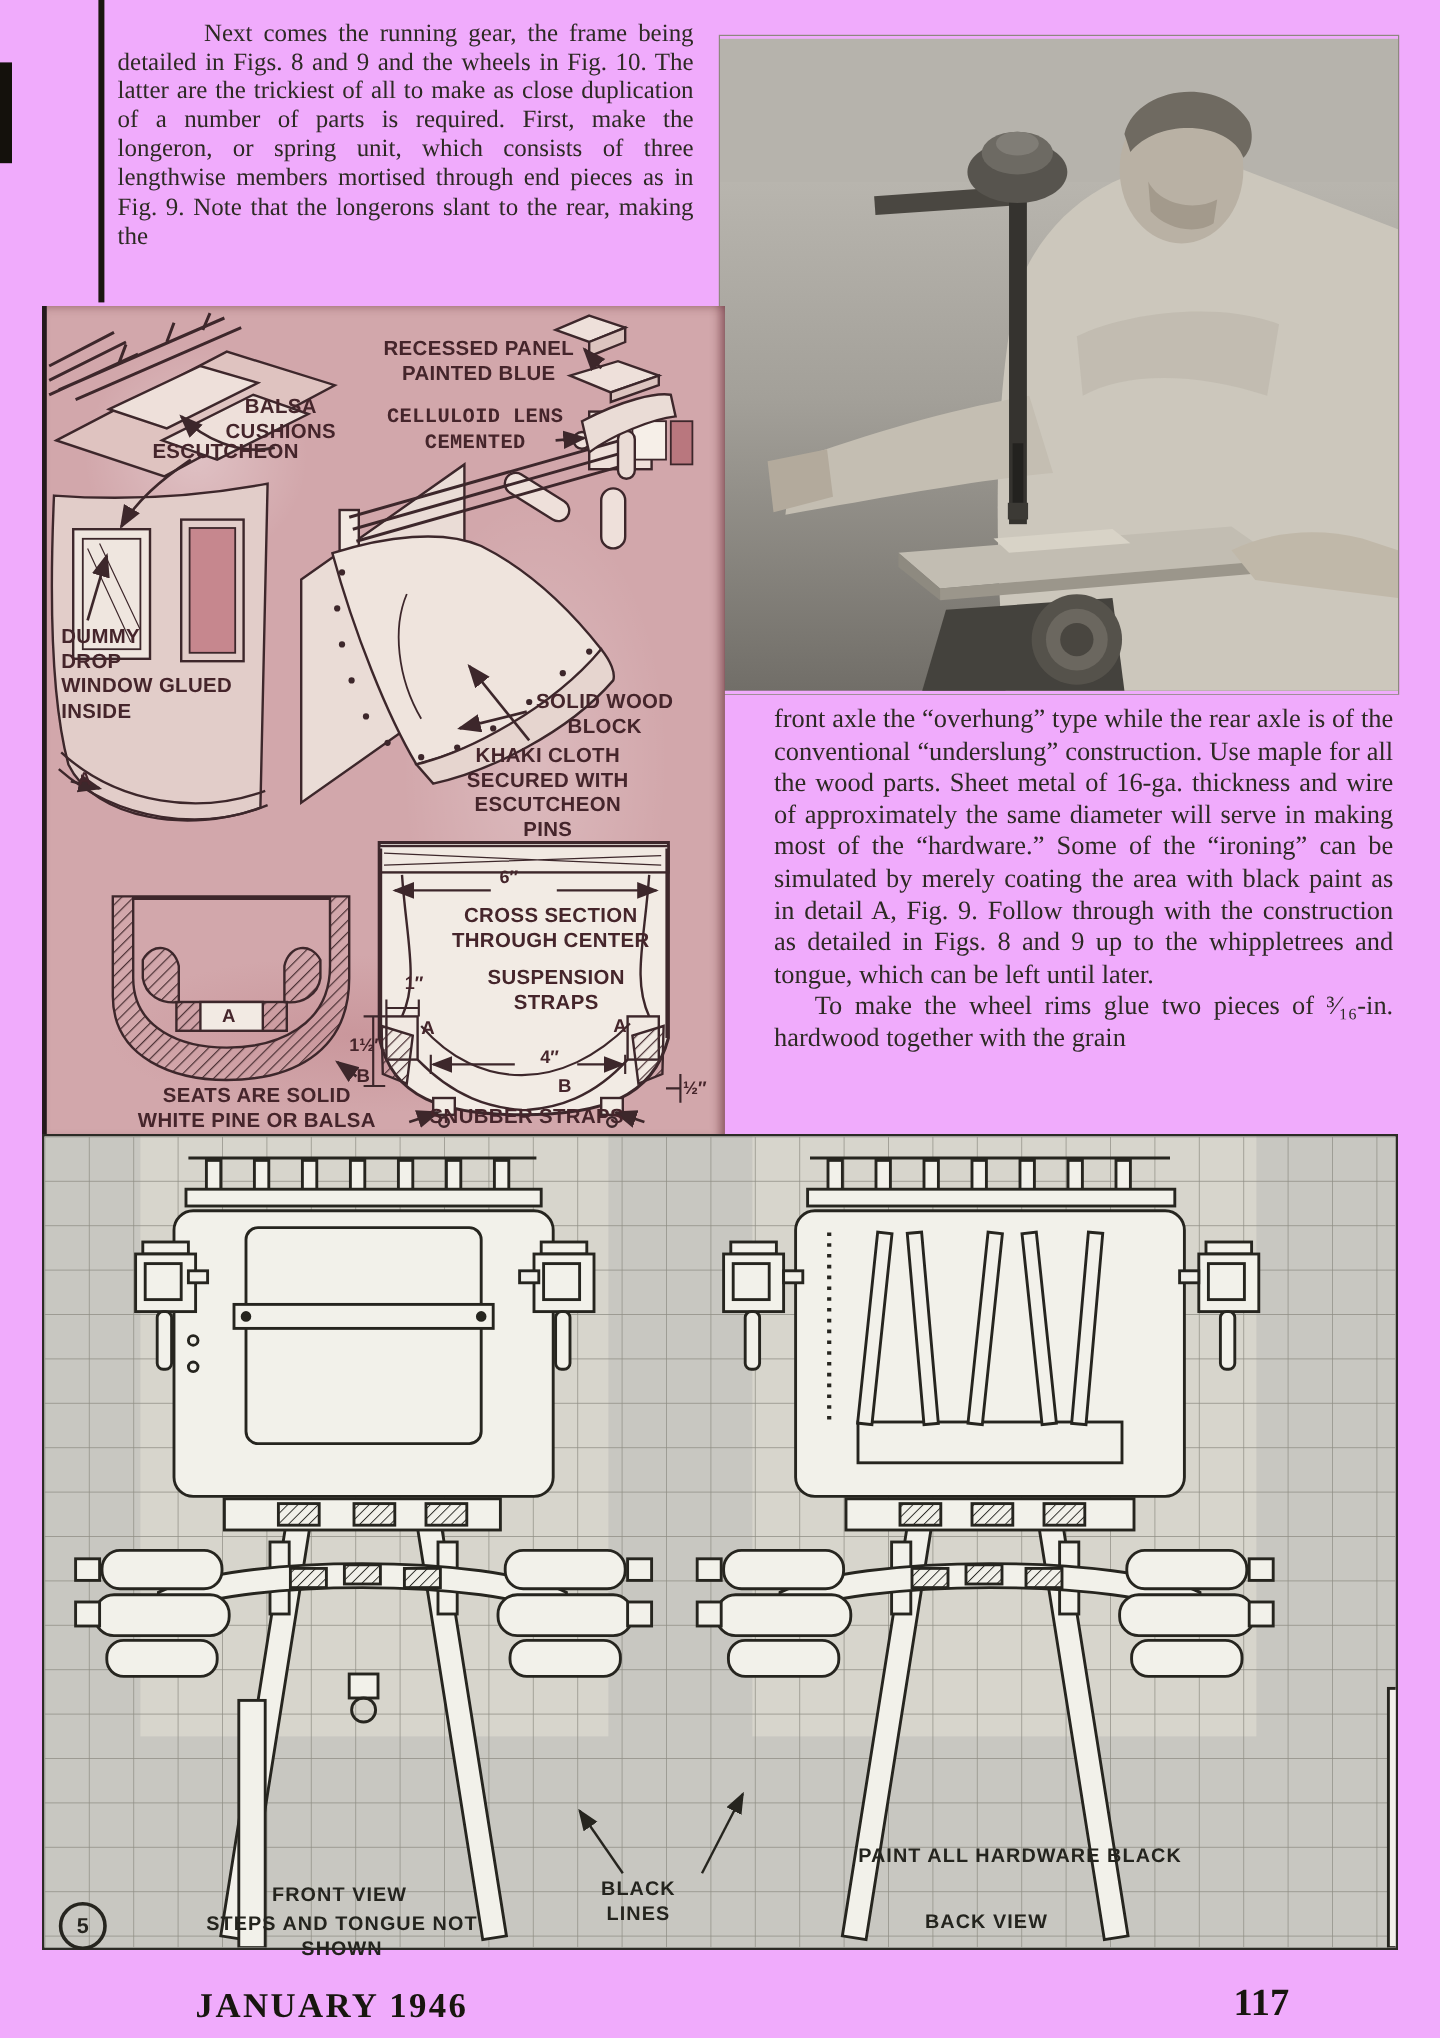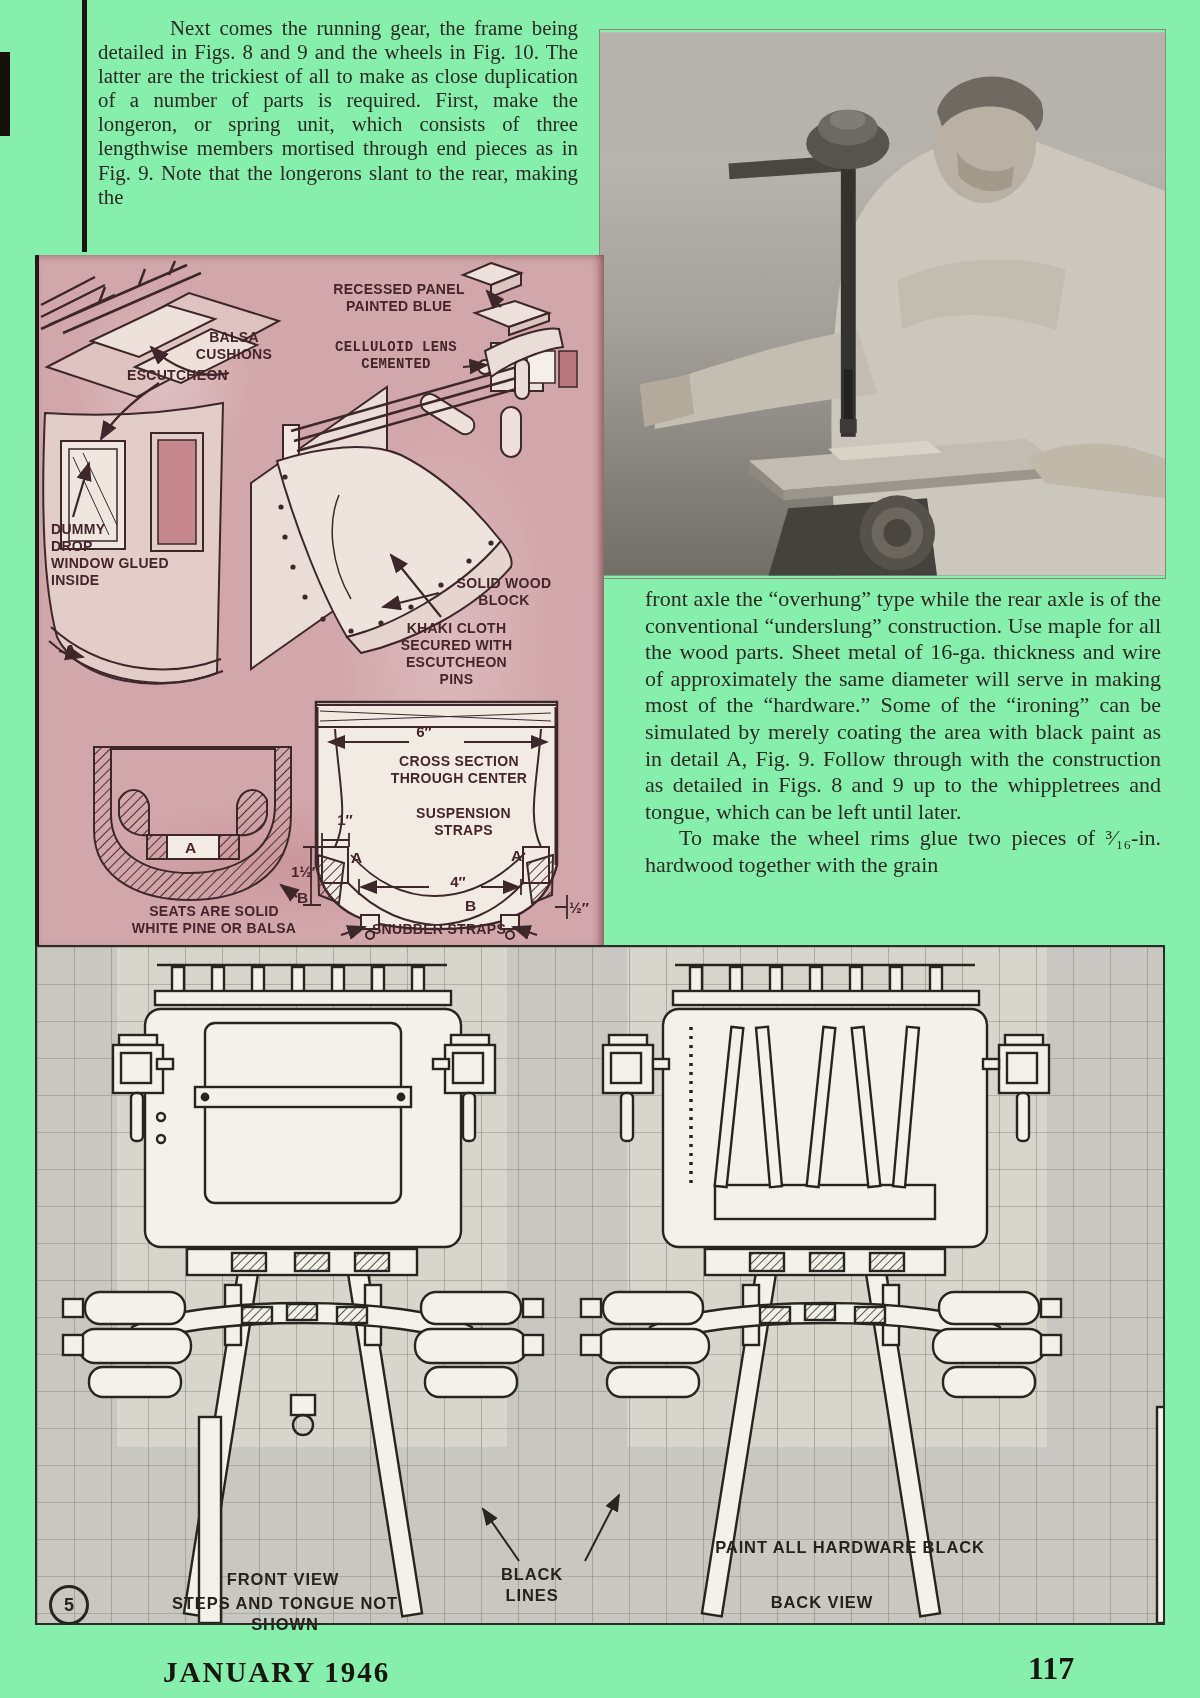--- a/index.html
+++ b/index.html
@@ -1,16 +1,16 @@
 <!DOCTYPE html>
 <html><head>
 <meta charset="utf-8">
 <style>
   html,body{margin:0;padding:0;background:#565249;}
-  .page{position:relative;width:1200px;height:1698px;margin:0 auto;background:#86efac;
+  .page{position:relative;width:1200px;height:1698px;margin:0 auto;background:#f0abfc;
         font-family:"Liberation Serif",serif;overflow:hidden;}
   
   .edge-line{position:absolute;left:82px;top:0;width:5px;height:252px;background:#1b1610;}
   .edge-mark{position:absolute;left:0;top:52px;width:10px;height:84px;background:#14110c;}
 
   
   .body-text{font-size:20.8px;line-height:24.1px;color:#2d2a24;text-align:justify;}
   .col-left{position:absolute;left:98px;top:16px;width:480px;}
   .col-left p{margin:0;text-indent:72px;}
   .col-right{position:absolute;left:645px;top:586px;width:516px;font-size:22px;line-height:26.6px;}
@@ -23,21 +23,21 @@
   .pink-fig{position:absolute;left:35px;top:255px;width:565px;height:690px;
     background:#d2a7ab;
     background-image:
       radial-gradient(closest-side at 22% 18%, rgba(255,255,255,.30), transparent 75%),
       radial-gradient(closest-side at 72% 55%, rgba(255,255,255,.22), transparent 70%),
       radial-gradient(closest-side at 45% 88%, rgba(186,121,128,.35), transparent 80%);
     border-left:4px solid #241a1c;
     box-shadow:inset -9px 0 8px -5px rgba(88,32,42,.55), inset 0 6px 8px -5px rgba(88,32,42,.35);}
   .pink-fig svg{position:absolute;left:0;top:0;}
   .plabel{position:absolute;font-family:"Liberation Sans",sans-serif;font-weight:700;
-          color:#45252b;white-space:pre-line;text-align:center;font-size:14px;
+          color:#45252b;white-space:pre-line;text-align:center;font-size:17px;
           line-height:1.22;letter-spacing:.3px;}
   .plabel.left{text-align:left;}
   .plabel.dim{font-size:15px;letter-spacing:0;}
   .plabel.letter{font-size:15.5px;}
 
   
   .grid-fig{position:absolute;left:35px;top:945px;width:1130px;height:680px;
             background:#c8c7c1;border:2px solid #2c2b26;box-sizing:border-box;}
   .grid-fig svg{position:absolute;left:0;top:0;}
   .glabel{position:absolute;font-family:"Liberation Sans",sans-serif;font-weight:700;

